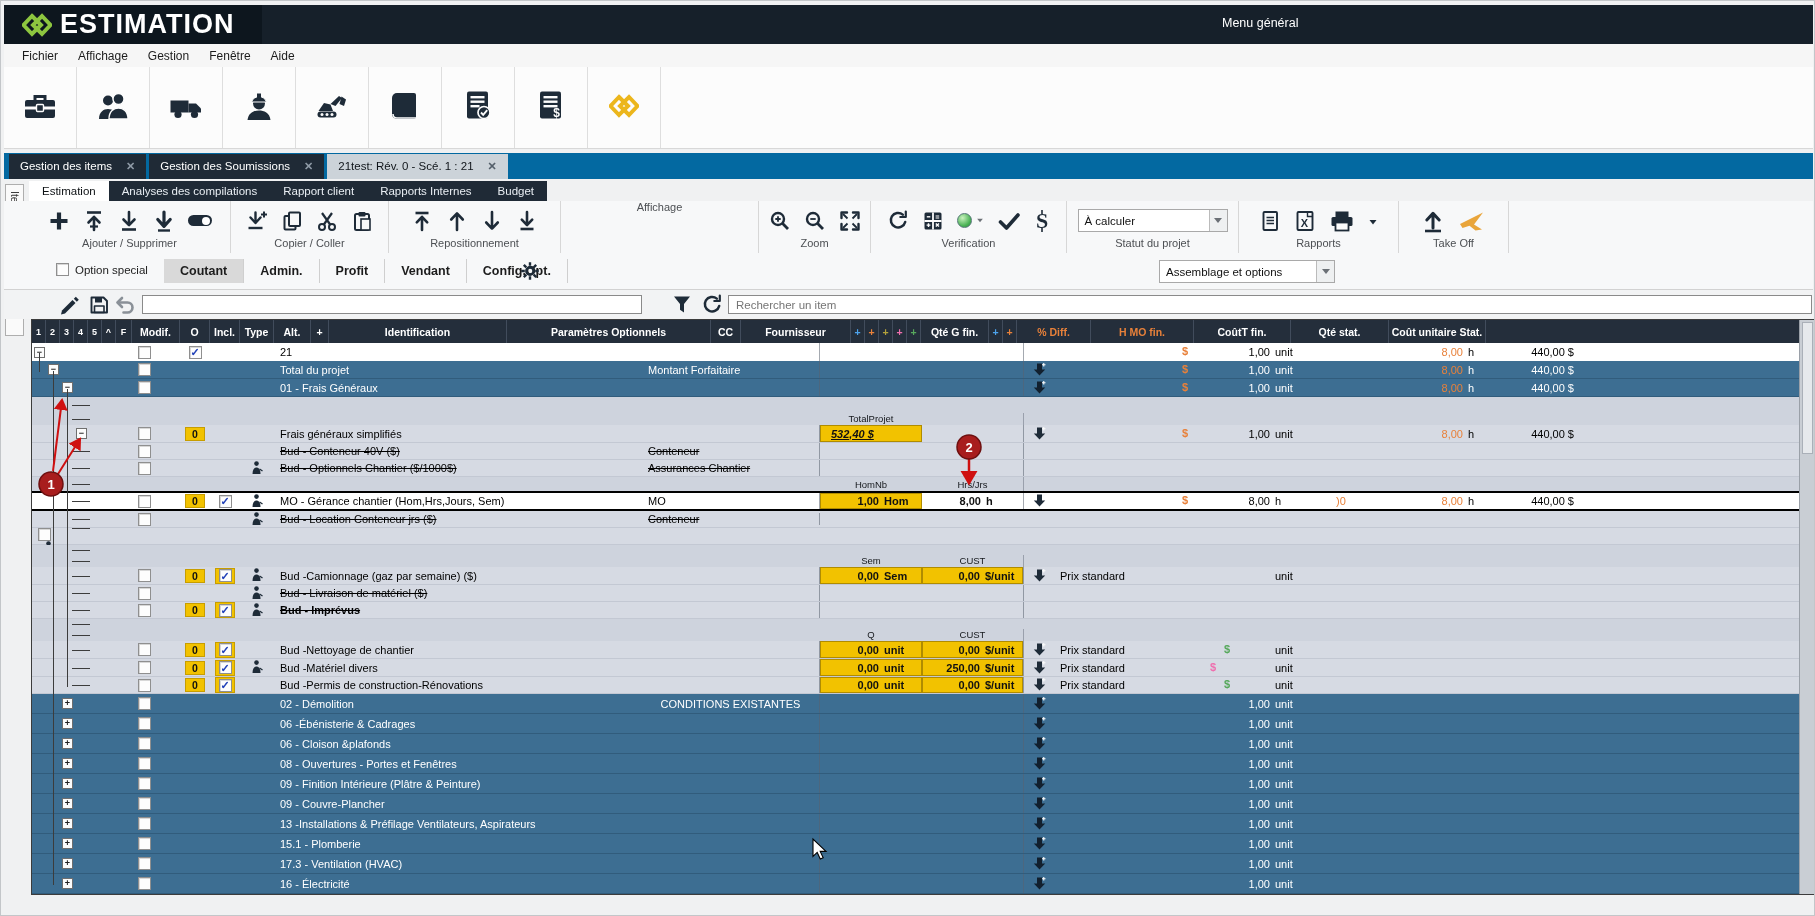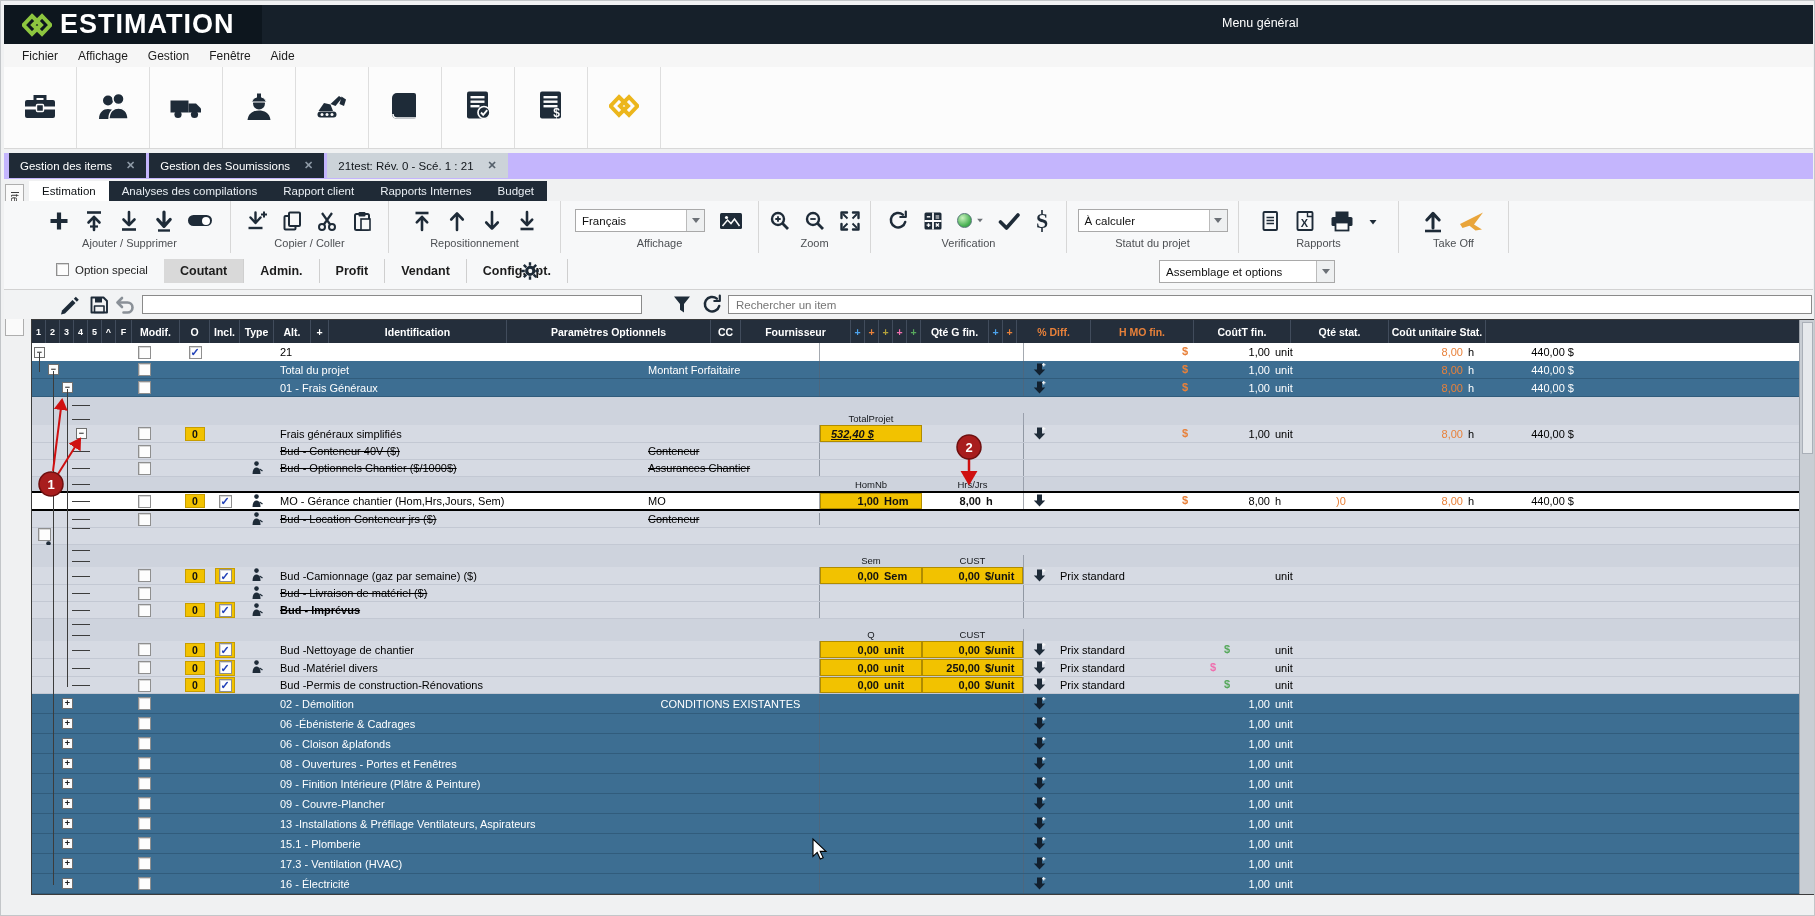--- a/index.html
+++ b/index.html
@@ -10,21 +10,21 @@
   #logobox .brand-ic{margin-left:18px;margin-right:8px;display:inline-flex;}
   #brand-title{color:#fff;font-size:27px;font-weight:bold;letter-spacing:1px;}
   #window-label{position:absolute;left:1218px;top:11px;color:#fff;font-size:12.5px;}
   
   #menubar{position:absolute;left:3px;top:43px;width:1809px;height:23px;background:#f6f6f6;display:flex;align-items:center;padding-left:8px;box-sizing:border-box;}
   .menu-item{font-size:12px;color:#1c1c1c;padding:3px 10px;cursor:default;}
   
   #toolbar{position:absolute;left:3px;top:66px;width:1809px;height:82px;background:#fcfcfc;border-bottom:1px solid #d8d8d8;display:flex;box-sizing:border-box;}
   .tb-cell{width:72px;height:100%;display:flex;align-items:center;justify-content:center;border-right:1px solid #dedede;color:#1e2b38;}
   
-  #tabbar{position:absolute;left:3px;top:152px;width:1809px;height:26px;background:#c4b5fd;display:flex;align-items:flex-start;padding-left:5px;box-sizing:border-box;}
+  #tabbar{position:absolute;left:3px;top:152px;width:1809px;height:26px;background:#0369a1;display:flex;align-items:center;padding-left:5px;box-sizing:border-box;}
   .doc-tab{height:25px;display:flex;align-items:center;padding:0 11px;background:#1f2a36;color:#fff;font-size:11.5px;margin-right:3px;}
   .doc-tab .x{margin-left:14px;color:#8e9aa6;font-size:11px;font-weight:bold;}
   .doc-tab.active{background:#ccd3d9;color:#10151a;}
   .doc-tab.active .x{color:#55606b;}
   
   #subtabbar{position:absolute;left:28px;top:180px;height:20px;display:inline-flex;background:#1f2a36;}
   .sub-tab{display:flex;align-items:center;padding:0 13px;color:#e9eef3;font-size:11.5px;}
   .sub-tab.active{background:#ffffff;color:#0d1114;}
   
   #side-tab{position:absolute;left:4px;top:183px;width:19px;height:152px;background:#fafafa;border:1px solid #aeaeae;box-sizing:border-box;writing-mode:vertical-rl;font-size:10.5px;color:#333;display:flex;align-items:center;padding-top:6px;}
@@ -306,35 +306,20 @@
           <span class="rb-ic">
             <svg width="22" height="22" viewBox="0 0 22 22">
               <path d="M11 2 v13 M5.8 9.7 L11 15.2 l5.2-5.5" stroke="currentColor" fill="none" stroke-linecap="round" stroke-linejoin="round" stroke-width="2.6"></path>
               <path d="M4.5 19 h13" stroke="currentColor" stroke-width="2.6"></path>
             </svg>
           </span>
         </div>
         <div class="rb-label">Repositionnement</div>
       </div>
       <div class="rb-group" style="width: 198px;">
-        <div class="rb-icons">
-          <div class="selectbox" style="width: 128px;">
-            <span class="val">Français</span>
-            <span class="dd">
-              <span class="caret"></span>
-            </span>
-          </div>
-          <span class="rb-ic">
-            <svg width="26" height="22" viewBox="0 0 26 22">
-              <rect x="2" y="3" width="22" height="16" rx="1.5" fill="currentColor"></rect>
-              <path d="M4.5 16 l5-6 3.5 3.5 3.5-4.5 5 7" stroke="#fcfcfc" stroke-width="1.5" fill="none"></path>
-              <circle cx="8.5" cy="7.5" r="1.6" fill="#fcfcfc"></circle>
-            </svg>
-          </span>
-        </div>
         <div class="rb-label">Affichage</div>
       </div>
       <div class="rb-group" style="width: 112px;">
         <div class="rb-icons">
           <span class="rb-ic">
             <svg width="22" height="22" viewBox="0 0 22 22">
               <circle cx="9" cy="9" r="6" stroke="currentColor" fill="none" stroke-linecap="round" stroke-linejoin="round" stroke-width="2.4"></circle>
               <path d="M13.6 13.6 L19 19" stroke="currentColor" stroke-width="2.8"></path>
               <path d="M9 6.3 v5.4 M6.3 9 h5.4" stroke="currentColor" stroke-width="1.8"></path>
             </svg>

